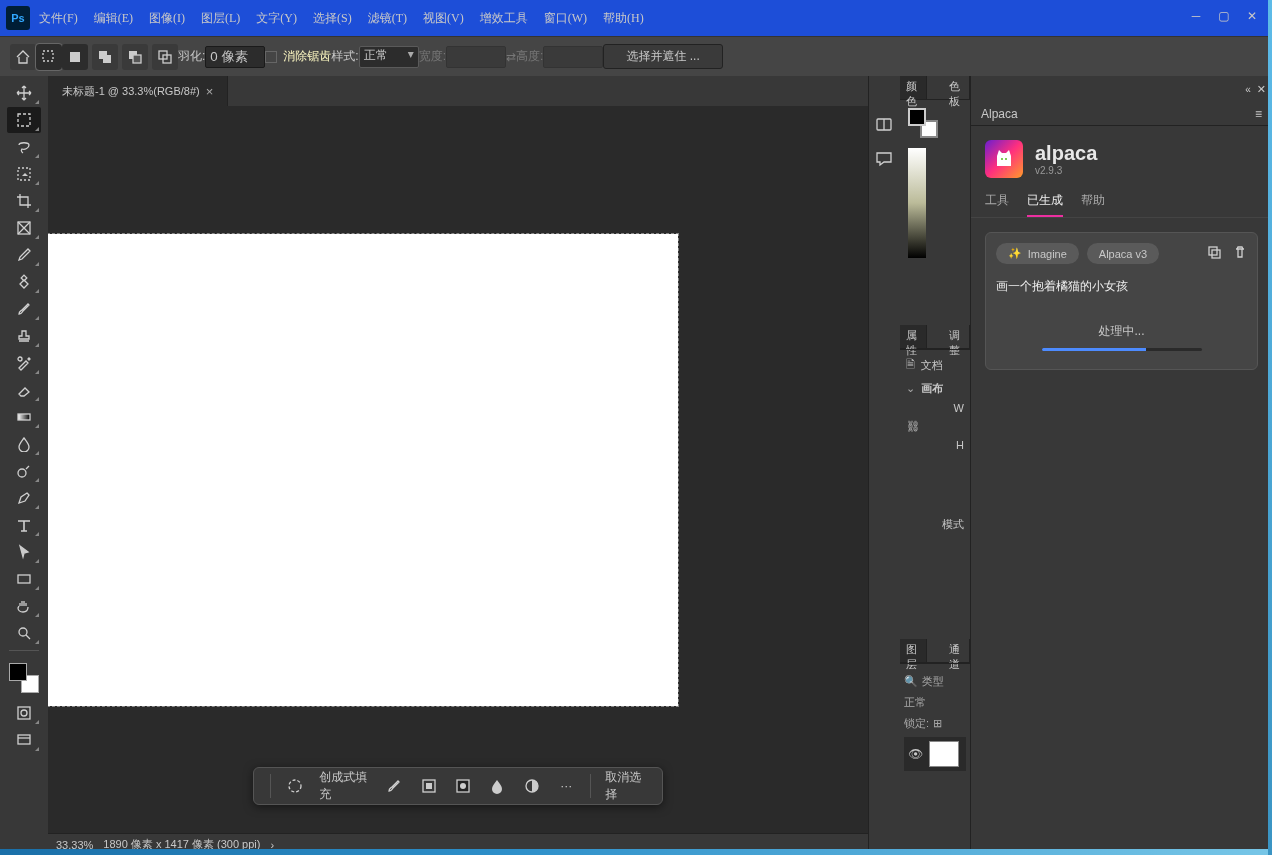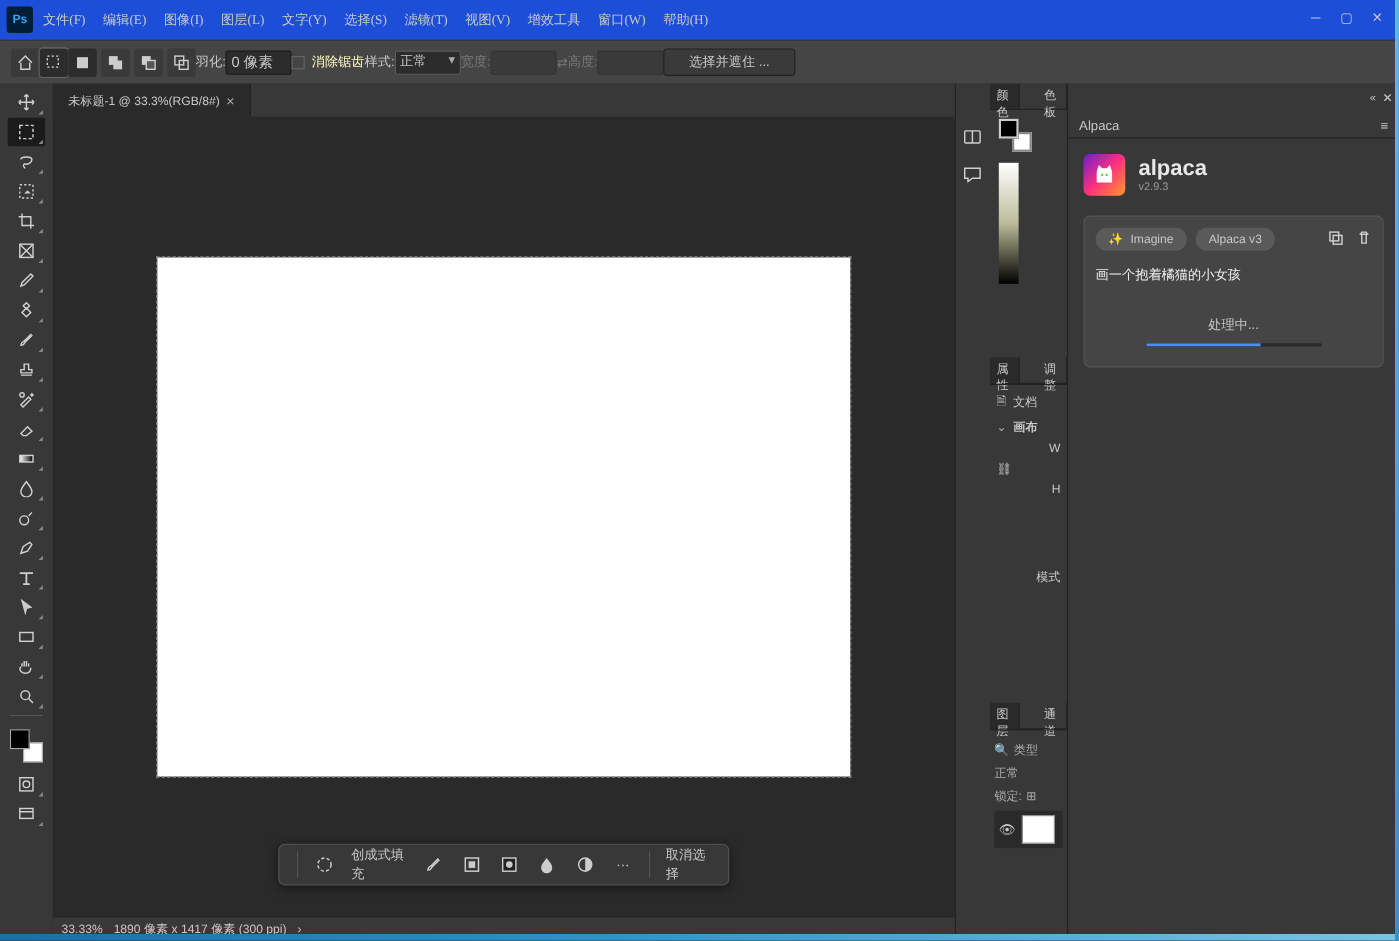--- a/index.html
+++ b/index.html
@@ -32,21 +32,21 @@
 .tool-slot::after{ content:''; position:absolute; right:2px; bottom:2px; width:0; height:0; border-left:4px solid transparent; border-bottom:4px solid #888; }
 .swatches { margin-top:6px; position:relative; width:34px; height:34px; }
 .swatch-fg { position:absolute; left:2px; top:2px; width:18px; height:18px; background:#000; border:1px solid #aaa; }
 .swatch-bg { position:absolute; right:2px; bottom:2px; width:18px; height:18px; background:#fff; border:1px solid #aaa; }
 
 
 .doc-area{ flex:1; display:flex; flex-direction:column; background:#2a2a2a; position:relative; }
 .doc-tabs{ height:30px; background:#383838; display:flex; align-items:stretch; }
 .doc-tab{ padding:0 14px; display:flex; align-items:center; gap:6px; background:#2a2a2a; border-right:1px solid #222; font-size:11px; }
 .tab-x{ color:#aaa; font-size:13px; }
-.canvas-wrap{ flex:1; display:flex; align-items:center; justify-content:center; overflow:hidden; position:relative; }
+.canvas-wrap{ flex:1; display:flex; align-items:center; overflow:hidden; position:relative; }
 .canvas-page{ background:#fff; width:630px; height:472px; outline:1px dashed #888; }
 .context-bar{ position:absolute; bottom:28px; left:50%; transform:translateX(-50%); height:38px; background:#383838; border:1px solid #555; border-radius:6px; display:flex; align-items:center; gap:14px; padding:0 16px; box-shadow:0 2px 10px rgba(0,0,0,0.5); }
 .ctx-sep{ width:1px; height:24px; background:#555; }
 .ctx-icon{ width:24px; height:24px; display:flex; align-items:center; justify-content:center; color:#d0d0d0; }
 .status-bar{ height:22px; background:#383838; border-top:1px solid #222; display:flex; align-items:center; padding:0 8px; gap:10px; font-size:11px; }
 
 
 .right-strip{ width:32px; background:#383838; display:flex; flex-direction:column; align-items:center; gap:14px; padding-top:40px; border-left:1px solid #222; }
 .strip-ico{ width:20px; height:20px; color:#c8c8c8; }
 
@@ -449,20 +449,25 @@
             <path d="M8 4l-2 6v10h14V10l-2-6-3 3h-4z" fill="#fff" stroke="none"></path>
             <circle cx="11" cy="13" r="1" fill="#5b2" stroke="none"></circle>
             <circle cx="15" cy="13" r="1" fill="#5b2" stroke="none"></circle>
           </svg>
       </div>
       <div>
         <div class="alp-name">alpaca</div>
         <div class="alp-ver">v2.9.3</div>
       </div>
     </div>
+    <div class="alp-subtabs">
+      <div class="alp-subtab">工具</div>
+      <div class="alp-subtab active">已生成</div>
+      <div class="alp-subtab">帮助</div>
+    </div>
     <div class="alp-card">
       <div class="card-top">
         <div class="pill-row">
           <div class="pill">
               <span>✨</span>
               <span>Imagine</span>
             </div>
           <div class="pill">Alpaca v3</div>
         </div>
         <div class="card-icons">

